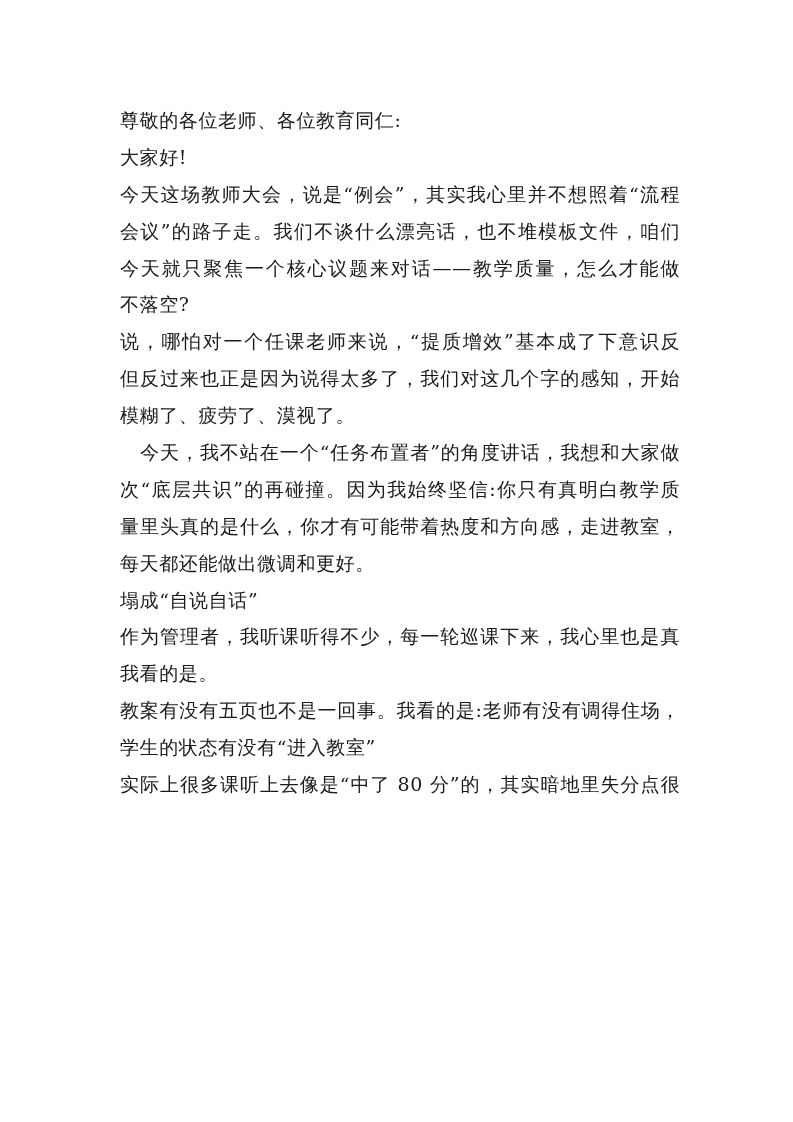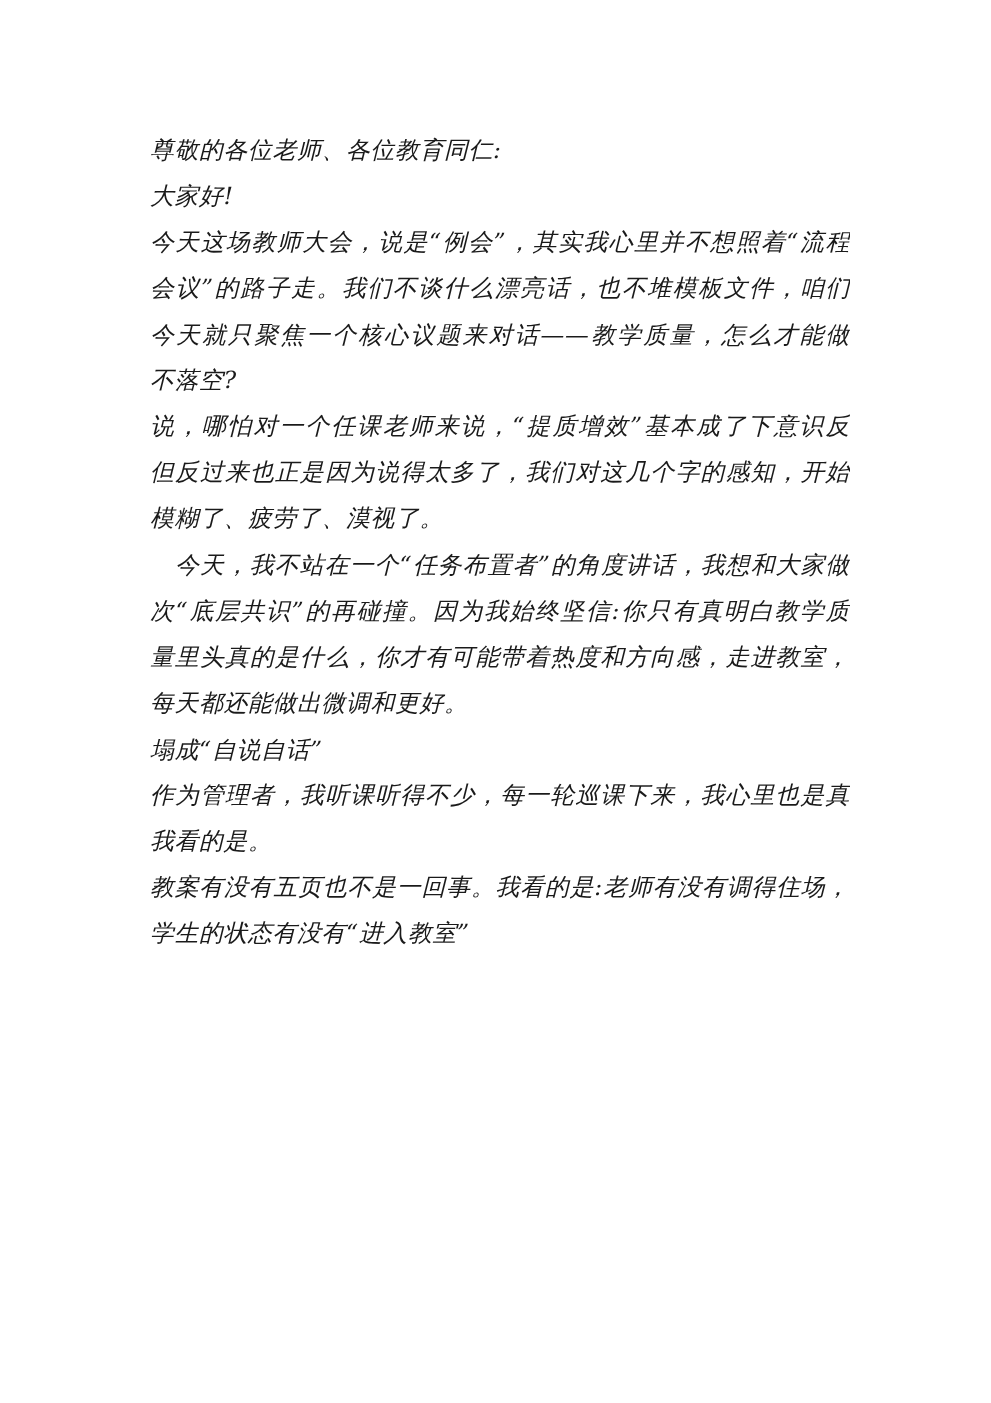--- a/index.html
+++ b/index.html
@@ -7,21 +7,20 @@
   .page {
     position: absolute;
     left: 120px;
     top: 102px;
     width: 560px;
     font-family: "DejaVu Serif", "Liberation Serif", serif;
     font-size: 19px;
     color: #1a1a1a;
     line-height: 36.9px;
     letter-spacing: 0.6px;
-    font-style: italic;
   }
   .line { white-space: nowrap; height: 36.9px; display: block; }
   .justify { text-align: justify; text-align-last: justify; }
 </style>
 </head>
 <body>
 
 <div class="page">
   <span class="line">尊敬的各位老师、各位教育同仁:</span>
   <span class="line">大家好!</span>
@@ -34,13 +33,14 @@
   <span class="line">模糊了、疲劳了、漠视了。</span>
   <span class="line justify" style="white-space: normal; overflow: hidden; margin-left: 20px;">今天，我不站在一个“任务布置者”的角度讲话，我想和大家做一</span>
   <span class="line justify" style="white-space: normal; overflow: hidden;">次“底层共识”的再碰撞。因为我始终坚信:你只有真明白教学质</span>
   <span class="line justify" style="white-space: normal; overflow: hidden;">量里头真的是什么，你才有可能带着热度和方向感，走进教室，</span>
   <span class="line">每天都还能做出微调和更好。</span>
   <span class="line">塌成“自说自话”</span>
   <span class="line justify" style="white-space: normal; overflow: hidden;">作为管理者，我听课听得不少，每一轮巡课下来，我心里也是真</span>
   <span class="line">我看的是。</span>
   <span class="line justify" style="white-space: normal; overflow: hidden;">教案有没有五页也不是一回事。我看的是:老师有没有调得住场，</span>
   <span class="line">学生的状态有没有“进入教室”</span>
+  <span class="line justify" style="white-space: normal; overflow: hidden;">实际上很多课听上去像是“中了 80 分”的，其实暗地里失分点很</span>
 </div>
 
 </body></html>

